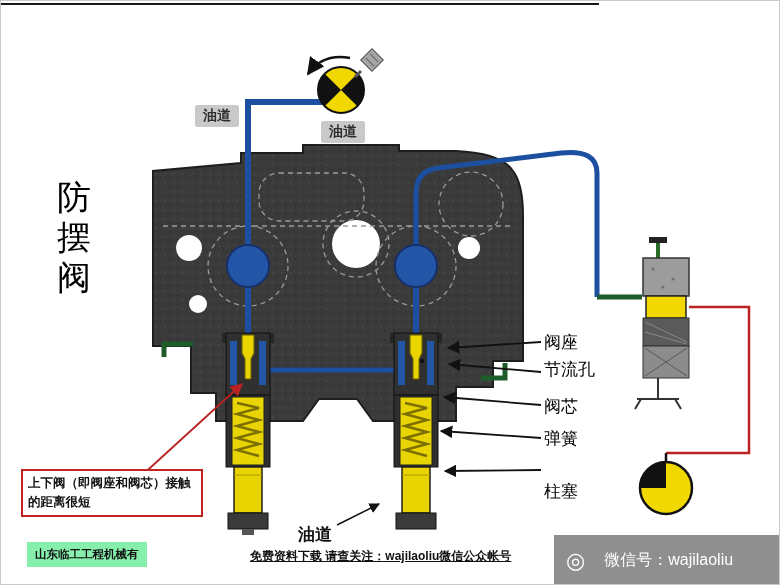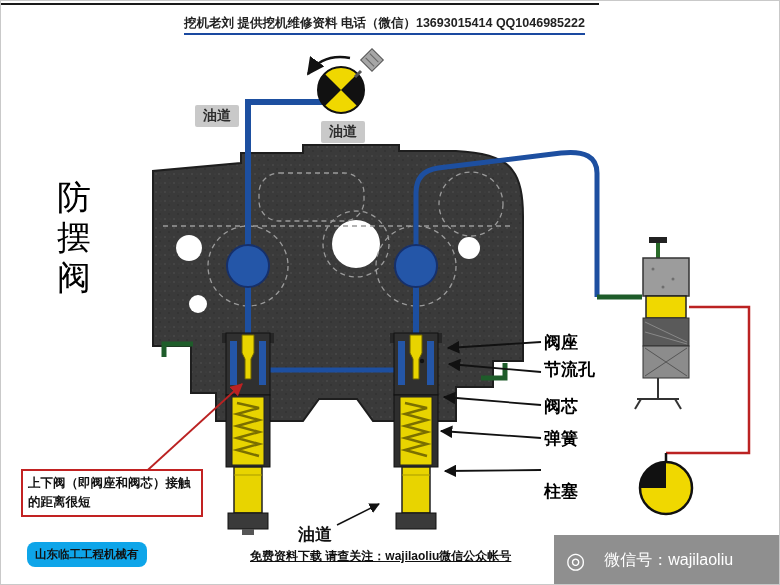--- a/index.html
+++ b/index.html
@@ -10,26 +10,26 @@
   #header-contact{left:183px;top:14px;font-size:12.5px;font-weight:700;color:#222;
      border-bottom:2px solid #1a49a0;padding-bottom:1px;white-space:nowrap;}
   #mode-title{left:646px;top:50px;font-size:38px;color:#8f8f8f;letter-spacing:8px;
      font-family:"Liberation Serif","DejaVu Serif",serif;}
   #side-title{left:54px;top:176px;width:38px;font-size:34px;font-weight:normal;color:#000;
      line-height:1.18;word-break:break-all;text-align:center;}
   .oil-chip{background:#c9c9c9;color:#2e2e2e;font-size:14px;font-weight:bold;
      padding:2px 8px;border-radius:2px;}
   #oil-top-left{left:194px;top:104px;}
   #oil-top-center{left:320px;top:120px;}
-  .part-label{left:543px;font-size:17px;font-weight:bold;color:#000;white-space:nowrap;}
+  .part-label{left:543px;font-size:17px;font-weight:normal;color:#000;white-space:nowrap;}
   #part-0{top:330px;} #part-1{top:357px;} #part-2{top:394px;} #part-3{top:426px;} #part-4{top:458px;margin-top:21px;}
   #note-box{left:20px;top:468px;width:168px;border:2px solid #c22222;background:#fff;
      padding:3px 5px;font-size:12.5px;font-weight:bold;color:#111;line-height:1.5;}
-  #company-chip{left:26px;top:541px;background:#0ea5e9;padding:5px 8px;font-size:11.5px;
-     font-weight:bold;color:#111;white-space:nowrap;border-radius:8px;}
+  #company-chip{left:26px;top:541px;background:#86efac;padding:5px 8px;font-size:11.5px;
+     font-weight:bold;color:#111;white-space:nowrap;}
   #oil-bottom{left:297px;top:522px;font-size:17px;font-weight:bold;color:#111;}
   #download-note{left:249px;top:547px;font-size:12px;font-weight:600;color:#111;
      text-decoration:underline;white-space:nowrap;}
   #wechat-bar{left:553px;top:534px;width:227px;height:51px;background:#8f8f8f;
      display:flex;align-items:center;padding-left:12px;box-sizing:border-box;gap:7px;}
   #wechat-icon{color:#fff;font-size:22px;line-height:1;}
   #wechat-label{color:#fff;font-size:16px;white-space:nowrap;margin-left:12px;}
   svg{position:absolute;left:0;top:0;}
 </style>
 </head>
@@ -164,21 +164,20 @@
       <line x1="540" y1="404" x2="443" y2="396" marker-end="url(#arrB)"></line>
       <line x1="540" y1="437" x2="440" y2="430" marker-end="url(#arrB)"></line>
       <line x1="540" y1="469" x2="444" y2="470" marker-end="url(#arrB)"></line>
       <line x1="336" y1="524" x2="378" y2="503" marker-end="url(#arrB)" stroke-width="1.5"></line>
     </g>
     <line x1="138" y1="477" x2="241" y2="383" stroke="#bb2222" stroke-width="1.8" marker-end="url(#arrR)"></line>
   </svg>
 
   <div id="top-line" class="abs"></div>
 
-  <div id="header-contact" class="abs">挖机老刘 提供挖机维修资料 电话（微信）13693015414 QQ1046985222</div>
 
 
   <div id="side-title" class="abs">防摆阀</div>
 
   <div id="oil-top-left" class="abs oil-chip">油道</div>
   <div id="oil-top-center" class="abs oil-chip">油道</div>
 
   <div id="part-0" class="abs part-label">阀座</div>
   <div id="part-1" class="abs part-label">节流孔</div>
   <div id="part-2" class="abs part-label">阀芯</div>

